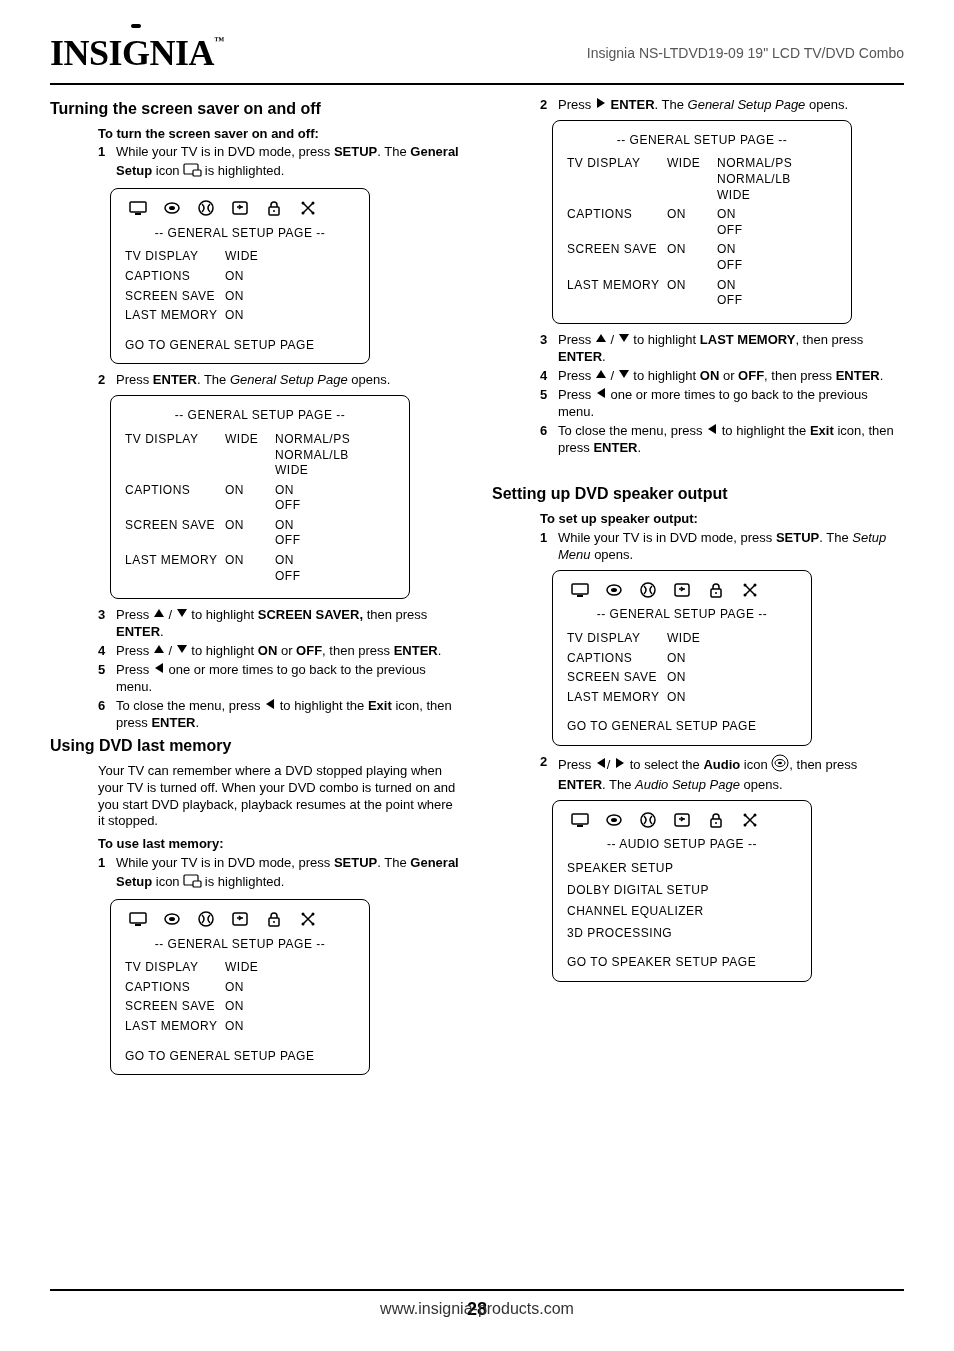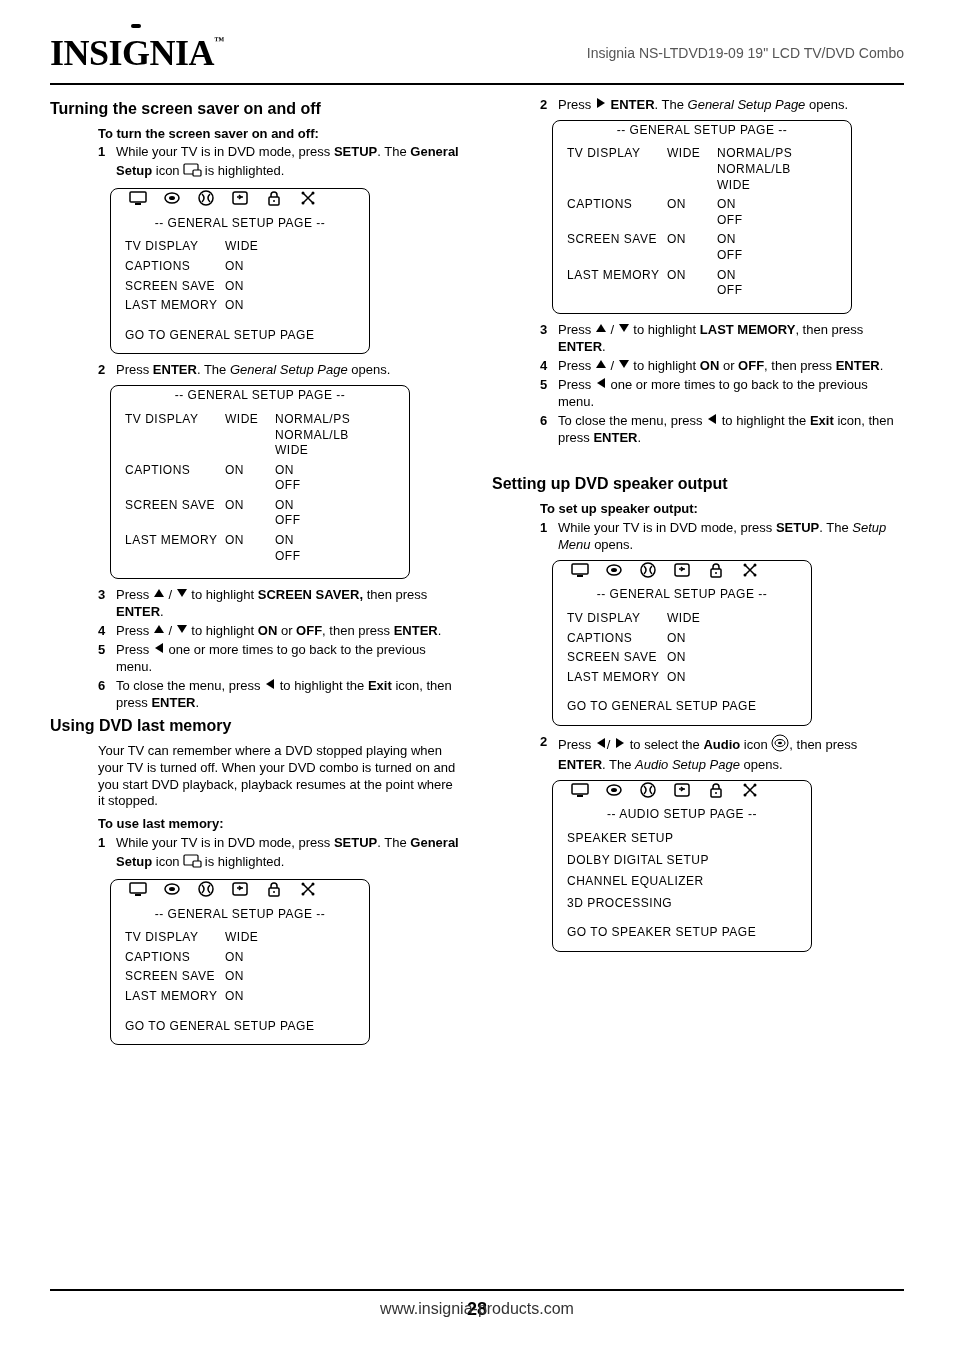--- a/index.html
+++ b/index.html
@@ -50,21 +50,21 @@
   .step .txt { flex:1; }
   .step .txt b { font-weight:bold;margin-top:20px; }
   .step .txt i { font-style:italic; }
   .intro { margin:2px 0 6px 48px; }
   .icon-inline { display:inline-block; vertical-align:middle; }
   .osd-box {
     border:1px solid #000;
     border-radius:8px;
     margin:6px 0 8px 60px;
     width:260px;
-    padding:0 14px 10px 14px;
+    padding:10px 14px 10px 14px;
     font-family: Arial, sans-serif;
     font-size:12px;
     letter-spacing:0.5px;
   }
   .osd-box.fullopts { width:300px; }
   .osd-icons { display:flex; gap:16px; justify-content:flex-start; margin-bottom:4px; padding-left:4px;}
   .osd-title { text-align:center; margin:2px 0 8px 0; font-size:12px;}
   .osd-row { display:flex; margin:4px 0; }
   .osd-row .c1 { width:100px; }
   .osd-row .c2 { width:50px; }

